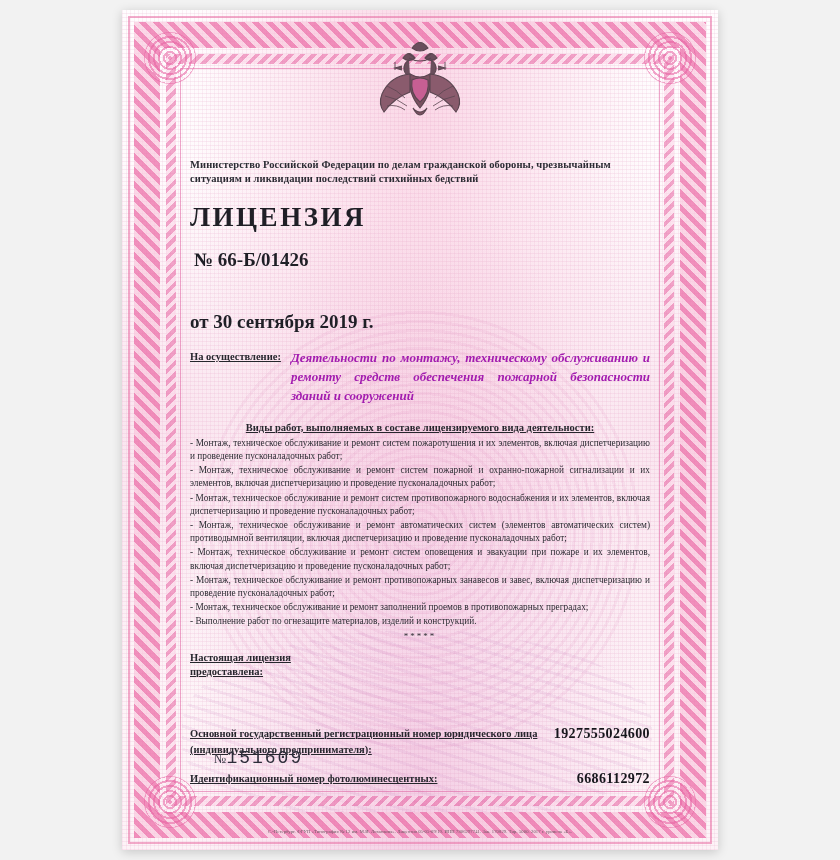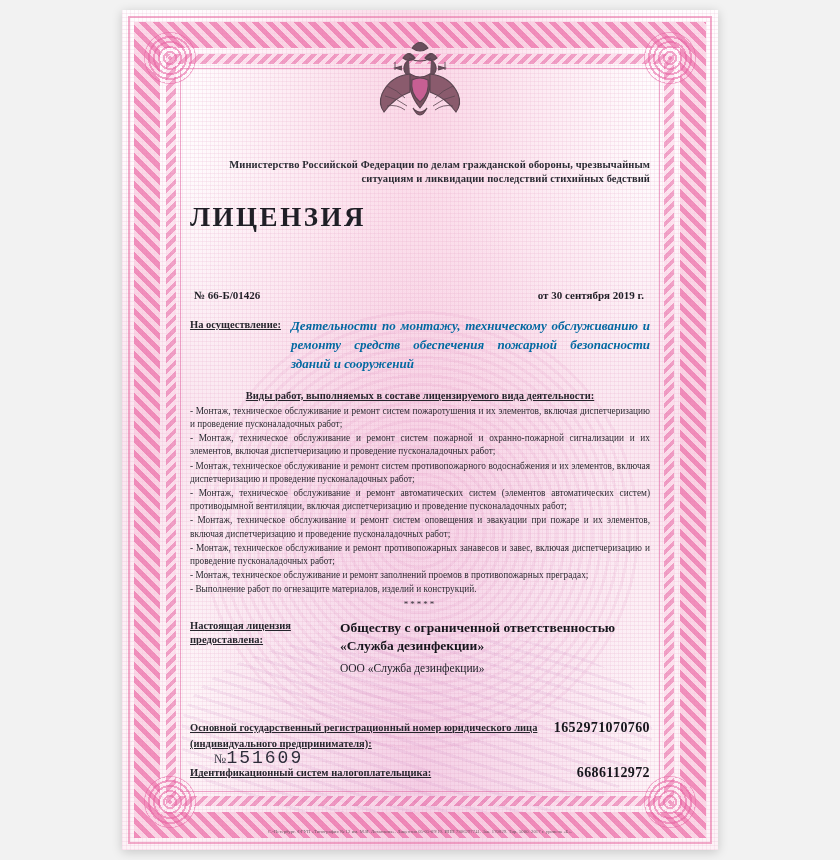--- a/index.html
+++ b/index.html
@@ -144,21 +144,21 @@
 
   
   .content {
     position: absolute;
     left: 68px;
     top: 148px;
     width: 460px;
   }
 
   .ministry {
-    text-align: right;
+    text-align: left;
     font-size: 10.5px;
     font-weight: bold;
     line-height: 1.35;
     color: #2b2b33;
     letter-spacing: 0.1px;
   }
 
   .doc-title {
     text-align: left;
     font-size: 27px;
@@ -166,23 +166,24 @@
     letter-spacing: 2.5px;
     margin-top: 16px;
     color: #1f1f26;
   }
 
   .numrow {
     display: flex;
     justify-content: space-between;
     align-items: baseline;
     margin-top: 16px;
-    font-size: 11px;
+    font-size: 19px;
     font-weight: bold;
     color: #1f1f26;
+    flex-direction: column;
   }
   .numrow .lic-no { padding-left: 4px; }
   .numrow .lic-date { padding-right: 6px; margin-top: 40px; }
 
   .block {
     display: flex;
     margin-top: 16px;
   }
   .block .lbl {
     font-size: 10.5px;
@@ -193,21 +194,21 @@
     color: #26262d;
   }
   .block .val {
     flex: 1;
     padding-left: 10px;
     font-size: 13px;
     font-weight: bold;
     font-style: italic;
     line-height: 1.45;
     text-align: justify;
-    color: #0369a1;
+    color: #a21caf;
   }
 
   .works-head {
     margin-top: 16px;
     font-size: 10.5px;
     font-weight: bold;
     text-decoration: underline;
     color: #26262d;
     text-align: center;
   }
@@ -381,33 +382,29 @@
         <div>- Монтаж, техническое обслуживание и ремонт автоматических систем (элементов автоматических систем) противодымной вентиляции, включая диспетчеризацию и проведение пусконаладочных работ;</div>
         <div>- Монтаж, техническое обслуживание и ремонт систем оповещения и эвакуации при пожаре и их элементов, включая диспетчеризацию и проведение пусконаладочных работ;</div>
         <div>- Монтаж, техническое обслуживание и ремонт противопожарных занавесов и завес, включая диспетчеризацию и проведение пусконаладочных работ;</div>
         <div>- Монтаж, техническое обслуживание и ремонт заполнений проемов в противопожарных преградах;</div>
         <div>- Выполнение работ по огнезащите материалов, изделий и конструкций.</div>
       </div>
       <div class="stars">*****</div>
 
       <div class="holder">
         <div class="lbl">Настоящая лицензия предоставлена:</div>
-        <div class="val">
-          <div class="name">Обществу с ограниченной ответственностью «Служба дезинфекции»</div>
-          <div class="shortname">ООО «Служба дезинфекции»</div>
-        </div>
       </div>
 
       <div class="reg">
         <div class="reg-row">
           <div class="reg-label">Основной государственный регистрационный номер юридического лица (индивидуального предпринимателя):</div>
-          <div class="reg-value">1652971070760</div>
+          <div class="reg-value">1927555024600</div>
         </div>
         <div class="reg-row second">
-          <div class="reg-label">Идентификационный систем налогоплательщика:</div>
+          <div class="reg-label">Идентификационный номер фотолюминесцентных:</div>
           <div class="reg-value">6686112972</div>
         </div>
       </div>
 
     </div>
 
     <div class="serial">
       <span class="nsign">№</span>
       <span class="sval">151609</span>
     </div>

